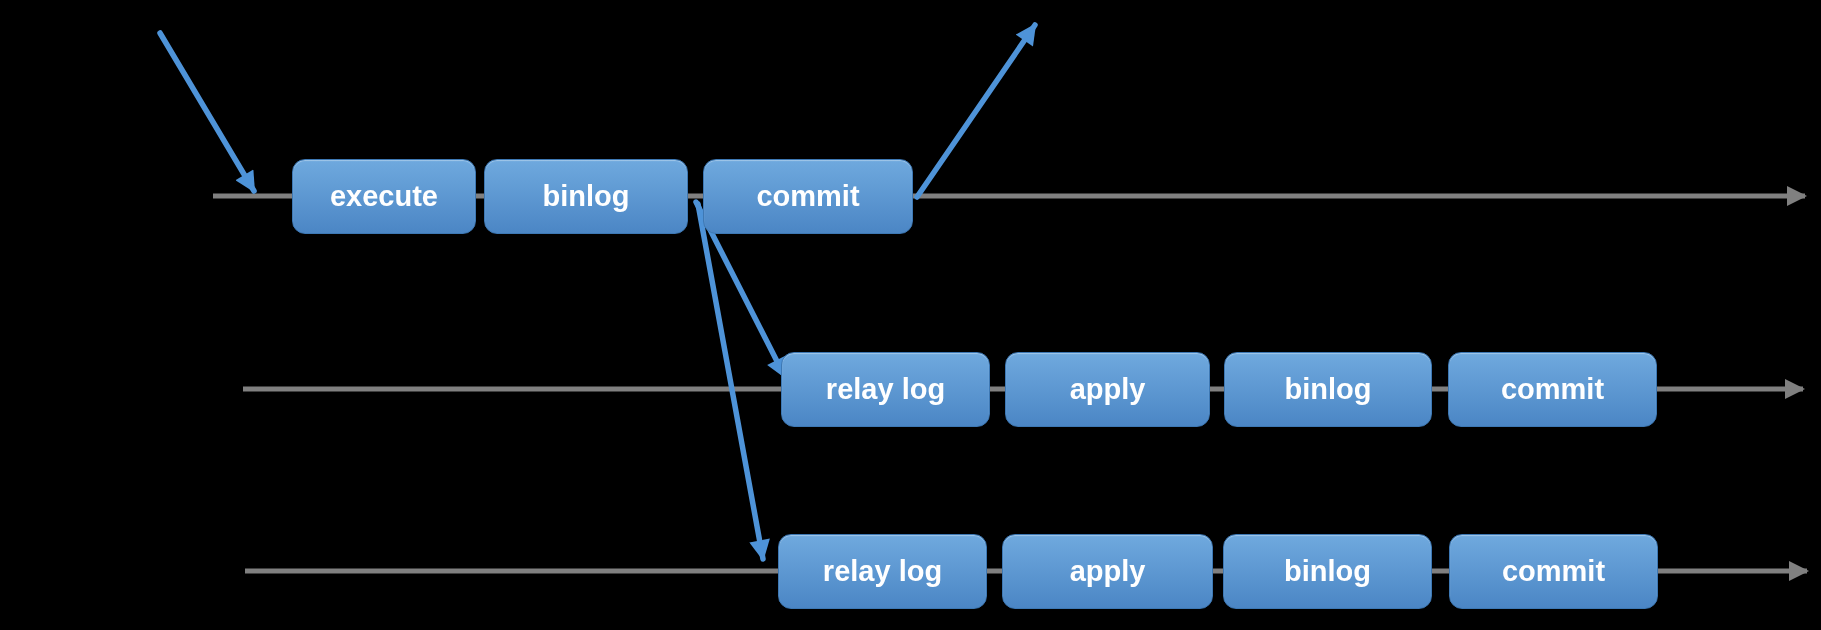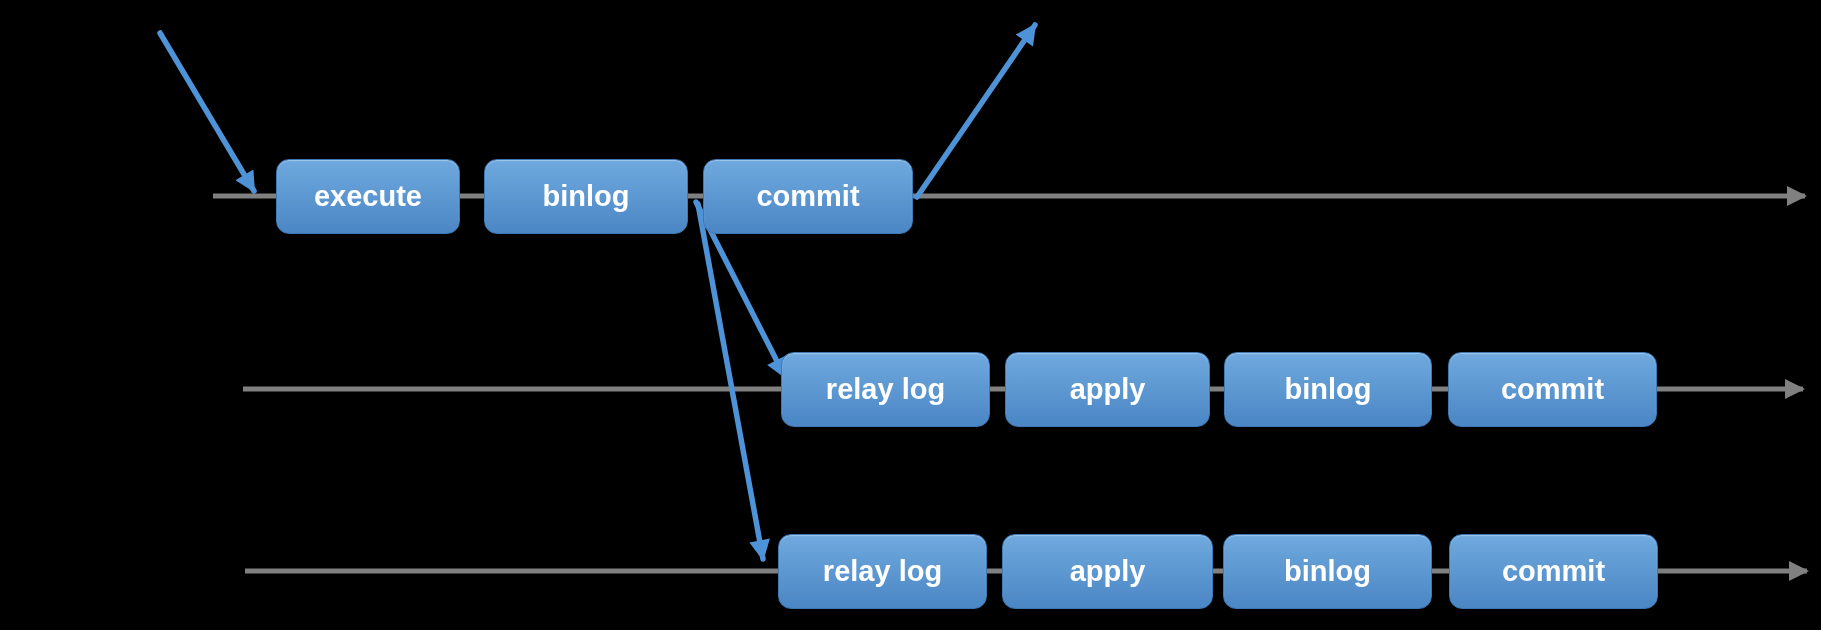--- a/index.html
+++ b/index.html
@@ -54,21 +54,21 @@
     box-shadow: inset 0 1px 1px rgba(255,255,255,0.35);
     color: var(--node-text);
     font-size: 29px;
     font-weight: 700;
     display: flex;
     align-items: center;
     justify-content: center;
     white-space: nowrap;
   }
   
-  .n-r1-execute { left: 276px;  top: 159px; width: 184px; }
+  .n-r1-execute { left: 292px;  top: 159px; width: 184px; }
   .n-r1-binlog  { left: 484px;  top: 159px; width: 204px; }
   .n-r1-commit  { left: 703px;  top: 159px; width: 210px; }
   
   .n-r2-relay   { left: 781px;  top: 352px; width: 209px; }
   .n-r2-apply   { left: 1005px; top: 352px; width: 205px; }
   .n-r2-binlog  { left: 1224px; top: 352px; width: 208px; }
   .n-r2-commit  { left: 1448px; top: 352px; width: 209px; }
   
   .n-r3-relay   { left: 778px;  top: 534px; width: 209px; }
   .n-r3-apply   { left: 1002px; top: 534px; width: 211px; }

